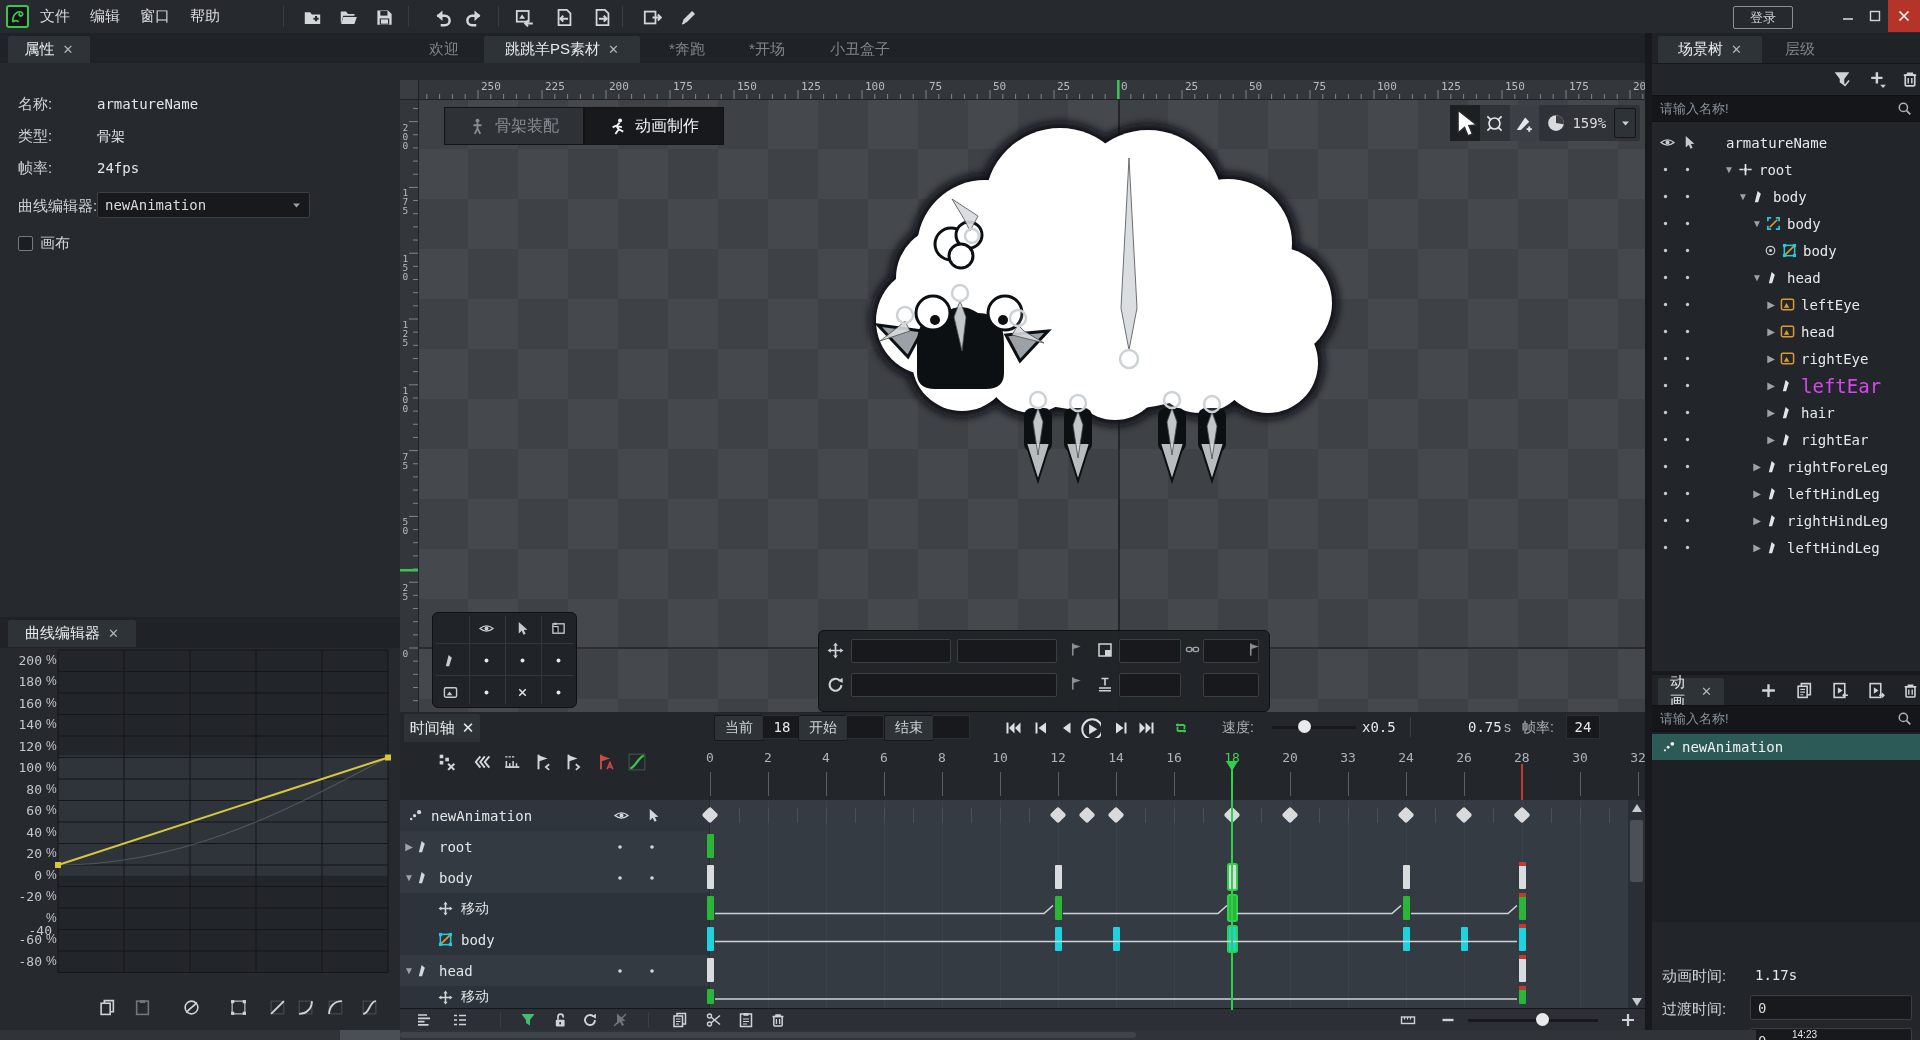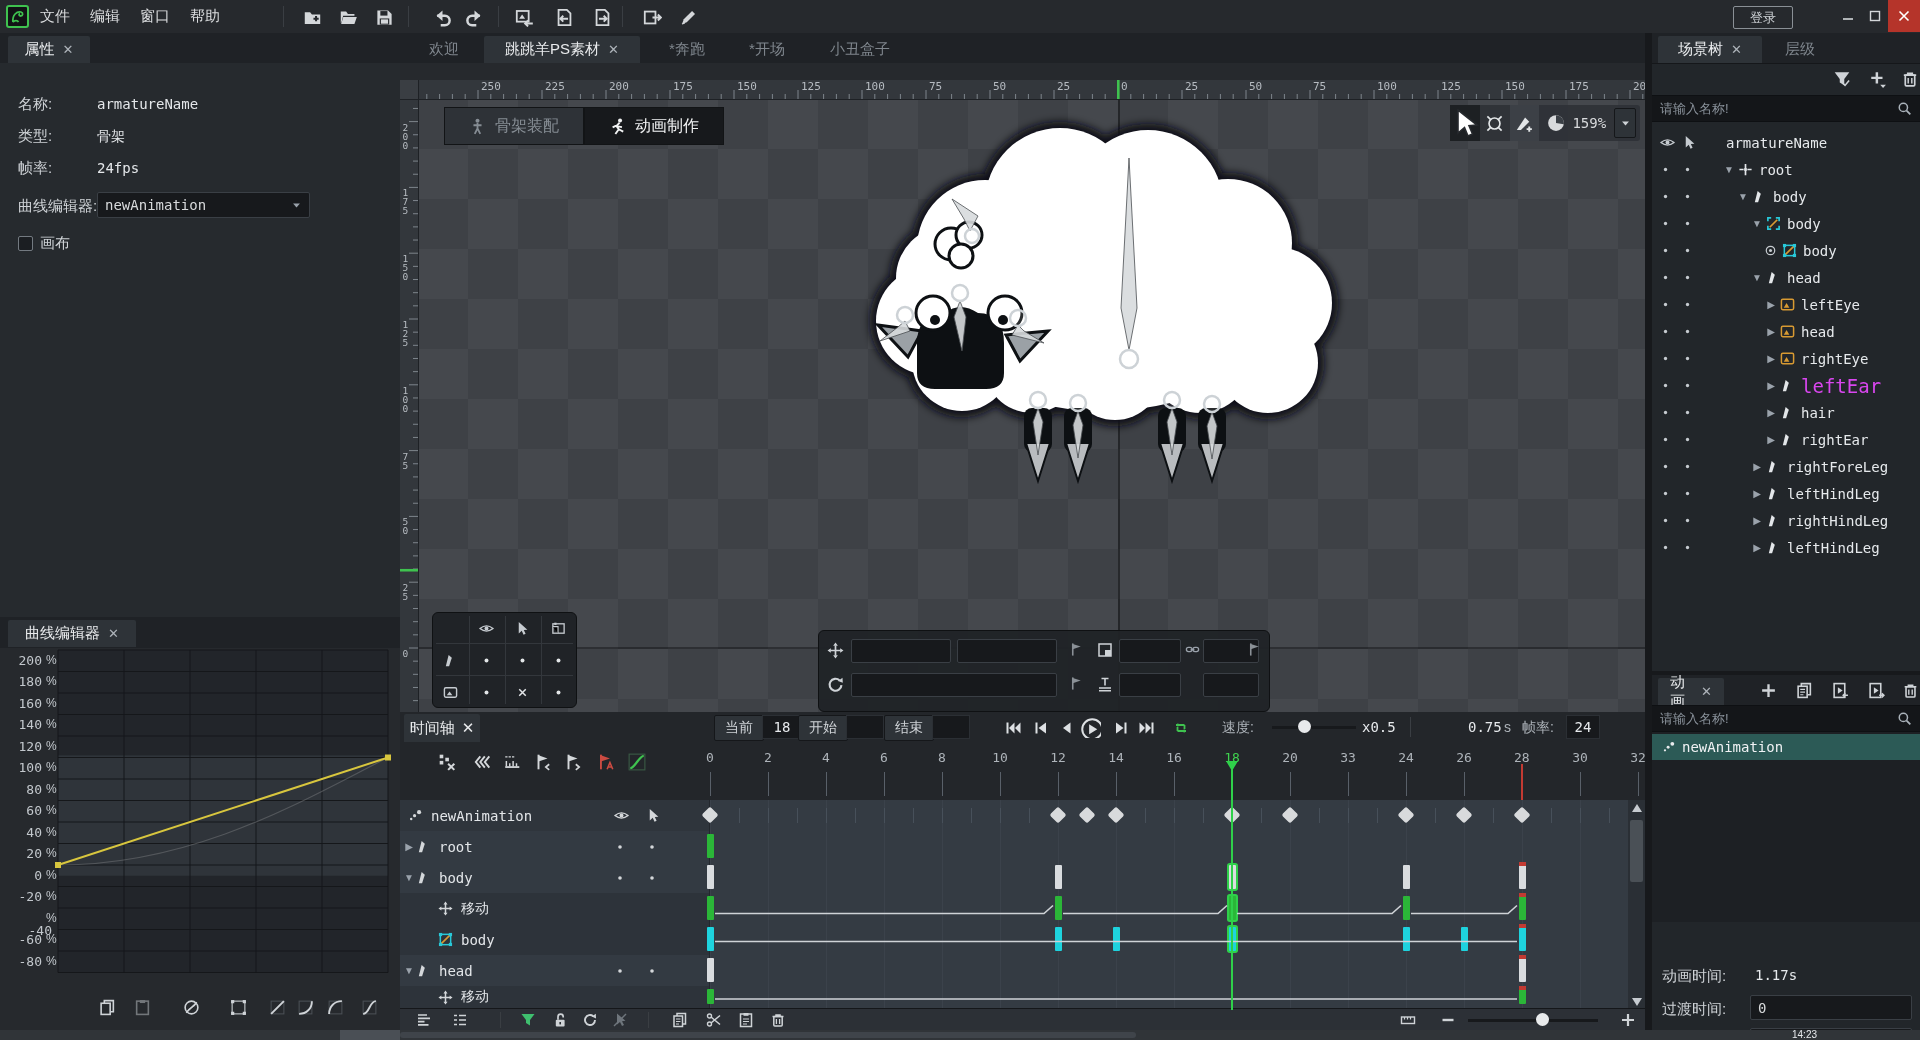--- a/index.html
+++ b/index.html
@@ -1890,18 +1890,18 @@
         <div class="abs" style="left: 10px; top: 325px; font-size: 15px; color: rgb(207, 211, 215);">过渡时间:</div>
         <div class="abs inputbox mono" style="left: 98px; top: 320px; width: 162px; height: 25px;">
           <span>0</span>
         </div>
         <div class="abs" style="left: 10px; top: 358px; font-size: 15px; color: rgb(207, 211, 215);">播放次数:</div>
         <div class="abs inputbox mono" style="left: 98px; top: 353px; width: 162px; height: 25px;">
           <span>0</span>
         </div>
       </div>
     </div>
-    <div class="abs" style="left: 0px; top: 1030px; width: 1920px; height: 10px; background: rgb(48, 52, 56); text-decoration: underline;">
+    <div class="abs" style="left: 0px; top: 1030px; width: 1756px; height: 10px; background: rgb(48, 52, 56); text-decoration: underline;">
       <div class="abs" style="left: 340px; top: 0px; width: 60px; height: 10px; background: rgb(74, 79, 85);"></div>
       <div class="abs" style="left: 400px; top: 2px; width: 736px; height: 6px; background: rgb(63, 68, 74); border-radius: 3px;"></div>
       <div class="abs" style="left: 1792px; top: -1px; font-size: 10px; color: rgb(230, 233, 236);">14:23</div>
     </div>
   </div>
 
 </body></html>

